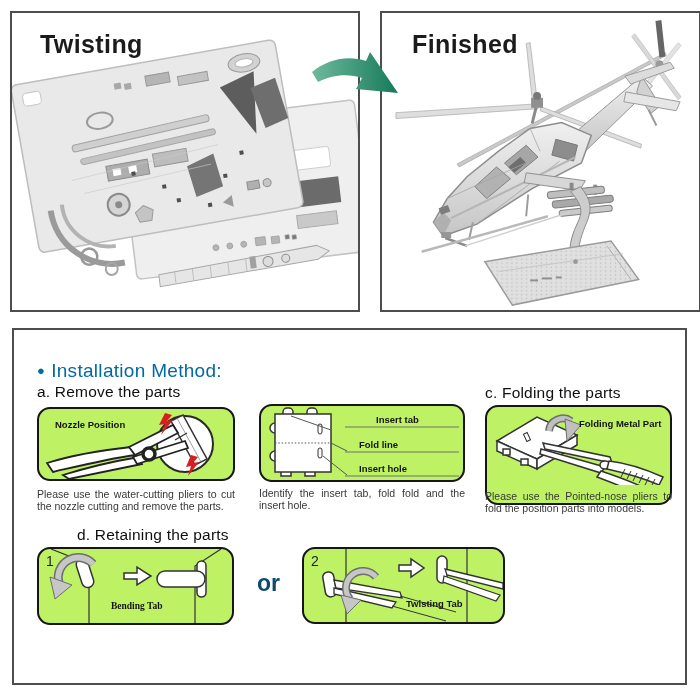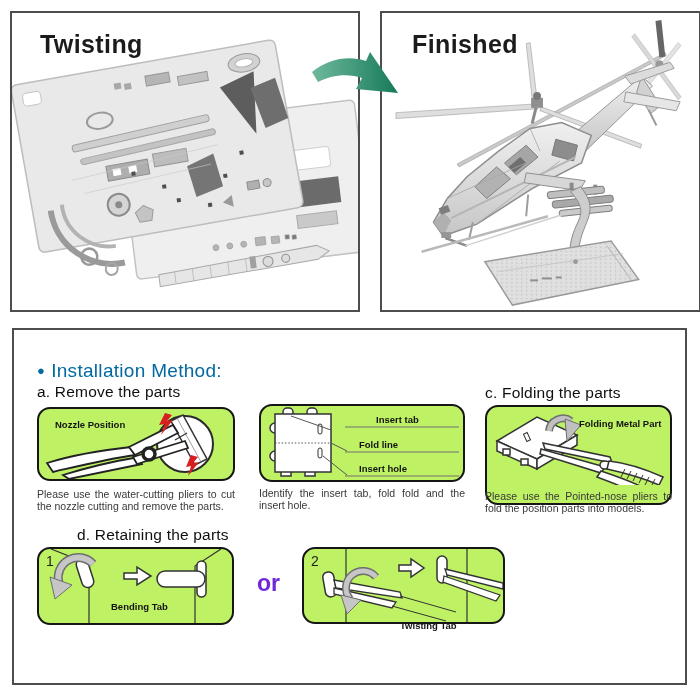--- a/index.html
+++ b/index.html
@@ -14,21 +14,21 @@
   .green-arrow{position:absolute;left:306px;top:46px;z-index:9;}
   .bottom-panel{position:absolute;left:12px;top:328px;width:675px;height:357px;border:2px solid #4d4d4d;background:#fff;box-sizing:border-box;}
   .method-title{position:absolute;left:23px;top:30px;font-size:19px;color:#0369a1;letter-spacing:.3px;}
   .method-title .bullet{font-size:13px;vertical-align:2px;margin-right:6px;}
   .step-heading{position:absolute;font-size:15.5px;font-weight:normal;color:#0f0f0f;letter-spacing:.2px;white-space:nowrap;}
   .stepbox{position:absolute;border:2px solid #161616;border-radius:13px;background:#bef264;box-sizing:border-box;}
   .stepbox svg{position:absolute;left:0;top:0;}
   .caption{position:absolute;font-size:10.5px;line-height:1.16;color:#383838;text-align:justify;}
   .mini{position:absolute;font-size:9.5px;font-weight:bold;color:#141414;white-space:nowrap;z-index:2;}
   .num{position:absolute;left:7px;top:4px;font-size:14px;color:#222;z-index:2;}
-  .or{position:absolute;font-size:23px;font-weight:bold;color:#6d28d9;}
+  .or{position:absolute;font-size:23px;font-weight:bold;color:#0c4a6e;}
 </style>
 </head>
 <body>
 
 <div class="panel" style="left:10px;top:11px;width:350px;height:301px;">
   <svg width="346" height="297" viewBox="0 0 346 297">
 
     <g transform="rotate(-7 240 200)">
       <rect x="118" y="100" width="237" height="152" rx="5" fill="#efefef" stroke="#c2c2c2" stroke-width="1.5"></rect>
       <rect x="286" y="143" width="38" height="20" rx="3" fill="#ffffff" stroke="#cfcfcf"></rect>
@@ -302,21 +302,21 @@
       <g>
         <path d="M54,15 A20,20 0 0 0 20,34" fill="none" stroke="#6e6e6e" stroke-width="9"></path>
         <path d="M54,15 A20,20 0 0 0 20,34" fill="none" stroke="#c6c6c6" stroke-width="6"></path>
         <polygon points="11,28 33,36 16,50" fill="#c6c6c6" stroke="#6e6e6e"></polygon>
       </g>
       <polygon points="85,24 98,24 98,18 112,27 98,36 98,30 85,30" fill="#fff" stroke="#333" stroke-width="1.5"></polygon>
       <rect x="158" y="12" width="9" height="36" rx="4.5" fill="#fff" stroke="#333" stroke-width="1.5"></rect>
       <rect x="118" y="22" width="48" height="16" rx="8" fill="#fff" stroke="#333" stroke-width="1.5"></rect>
     </svg>
     <div class="num">1</div>
-    <div class="mini" style="left:72px;top:52px;">Bending Tab</div>
+    <div class="mini" style="left:72px;top:52px;font-family:Liberation Serif, serif;">Bending Tab</div>
   </div>
 
   <div class="or" style="left:243px;top:240px;">or</div>
 
   <div class="stepbox" style="left:288px;top:217px;width:203px;height:77px;">
     <svg width="199" height="73" viewBox="0 0 199 73">
       <g stroke="#333" stroke-width="1.2">
         <line x1="42" y1="0" x2="42" y2="73"></line>
         <line x1="163" y1="0" x2="163" y2="73"></line>
       </g>
@@ -333,16 +333,16 @@
         <polygon points="37,46 57,51 43,65" fill="#c6c6c6" stroke="#6e6e6e"></polygon>
       </g>
       <polygon points="95,16 107,16 107,10 120,19 107,28 107,22 95,22" fill="#fff" stroke="#333" stroke-width="1.5"></polygon>
       <rect x="133" y="7" width="10" height="27" rx="5" fill="#fff" stroke="#333" stroke-width="1.5"></rect>
       <g fill="#fff" stroke="#333" stroke-width="1.3">
         <polygon points="141,20 199,34 199,40 143,26"></polygon>
         <polygon points="140,27 196,46 192,52 139,33"></polygon>
       </g>
     </svg>
     <div class="num">2</div>
-    <div class="mini" style="left:96px;top:49px;margin-top:22px;">Twisting Tab</div>
+    <div class="mini" style="left:102px;top:49px;">Twisting Tab</div>
   </div>
 
 </div>
 
 </body></html>

